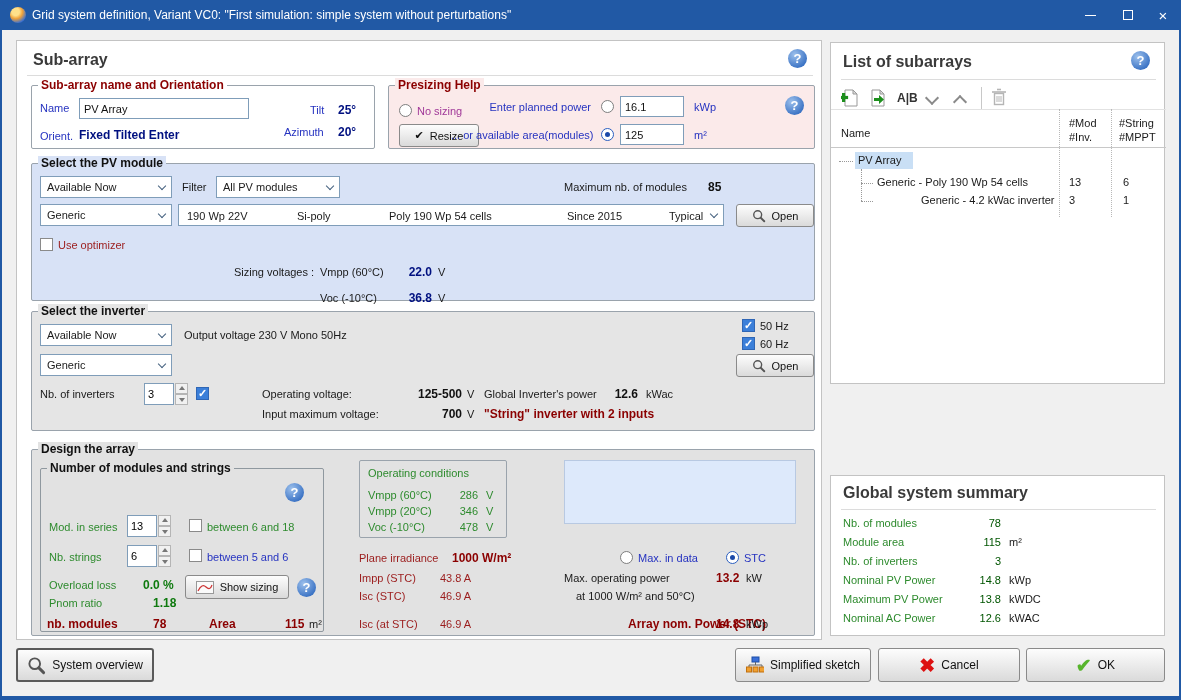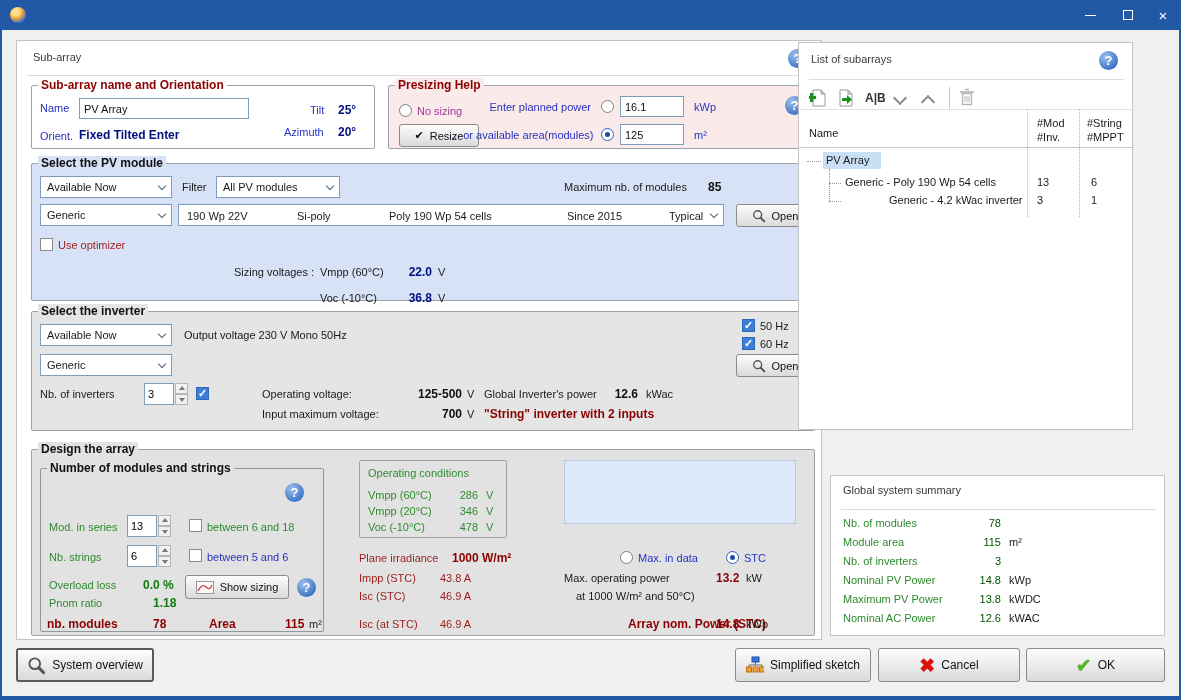--- a/index.html
+++ b/index.html
@@ -13,21 +13,21 @@
   .tbar{position:absolute;left:-2px;top:0;width:1183px;height:30px;background:#2159a5;color:#fff;}
   .tbar .ttxt{position:absolute;left:32px;top:8px;font-size:12px;white-space:nowrap;}
   .logo{position:absolute;left:10px;top:7px;width:16px;height:16px;border-radius:50%;
         background:radial-gradient(circle at 35% 30%,#ffe08a 0 25%,#f0a23a 45%,#3a6fd0 75%,#1d4fa0 100%);}
   .wbtn{position:absolute;top:0;width:36px;height:30px;display:flex;align-items:center;justify-content:center;color:#fff;}
   .glyph-min{width:11px;height:0;border-top:1px solid #fff;display:block;}
   .glyph-max{width:10px;height:10px;border:1px solid #fff;display:block;}
   .glyph-close{font-size:15px;line-height:15px;}
   
   .card{position:absolute;background:#fff;border:1px solid #c3c3c3;}
-  .cardtitle{position:absolute;font-size:11px;font-weight:normal;color:#3a3a3a;white-space:nowrap;}
+  .cardtitle{position:absolute;font-size:16px;font-weight:bold;color:#3a3a3a;white-space:nowrap;}
   .hr{position:absolute;height:0;border-top:1px solid #dcdcdc;}
   
   .grp{position:absolute;border:1px solid #9aa3ac;border-radius:2px;}
   .ttl{position:absolute;top:-8px;left:6px;padding:0 3px;font-weight:bold;font-size:12px;line-height:14px;white-space:nowrap;}
   .bg-pink{background:#fbeaea;}  .bg-blue{background:#d8e2f6;}
   .bg-green{background:#e5e5e5;} .bg-gray{background:#e2e2e2;}
   .bg-white{background:#ffffff;}
   
   .navy{color:#2633c0;} .navyb{color:#001080;font-weight:bold;}
   .dred{color:#9b1c1c;} .dredb{color:#8b0000;font-weight:bold;}
@@ -69,20 +69,21 @@
   .sep{position:absolute;width:0;border-left:1px solid #c8c8c8;}
   .placeholder{position:absolute;background:#dde9fb;border:1px solid #b8c9e2;}
 </style>
 </head>
 <body>
 
 <div id="win">
 
   <div class="tbar">
     <span class="logo"></span>
+    <span class="ttxt">Grid system definition, Variant VC0:   "First simulation: simple system without perturbations"</span>
     <div class="wbtn" style="left:1072px;">
         <span class="glyph-min"></span>
       </div>
     <div class="wbtn" style="left:1110px;">
         <span class="glyph-max"></span>
       </div>
     <div class="wbtn" style="left:1145px;">
         <span class="glyph-close">×</span>
       </div>
   </div>
@@ -269,21 +270,21 @@
       <span class="t blk" style="left:532px;top:122px;">Max. operating power</span>
       <span class="t dredb" style="left:684px;top:121px;font-size:12px;">13.2</span>
       <span class="t blk" style="left:714px;top:122px;">kW</span>
       <span class="t blk" style="left:544px;top:140px;">at 1000 W/m²  and 50°C)</span>
       <span class="t dredb" style="left:596px;top:167px;font-size:12px;">Array nom. Power (STC)</span>
       <span class="t dredb" style="left:684px;top:167px;font-size:12px;">14.8</span>
       <span class="t blk" style="left:714px;top:168px;">kWp</span>
     </div>
   </div>
 
-  <div class="card" style="left:796px;top:42px;width:335px;height:388px;">
+  <div class="card" style="left:828px;top:42px;width:335px;height:342px;">
     <div class="cardtitle" style="left:12px;top:10px;">List of subarrays</div>
     <div class="help" style="left:300px;top:8px;">?</div>
     <div class="hr" style="left:10px;top:36px;width:315px;"></div>
 
     <div class="abs" style="left:10px;top:44px;">
       <svg width="19" height="20">
           <path d="M4 3 h8 l4 4 v12 h-12 z" fill="#fff" stroke="#999"></path>
           <path d="M12 3 l4 4 h-4 z" fill="#ddd" stroke="#999"></path>
           <rect x="1" y="6" width="3.2" height="9" fill="#1d8f1d"></rect>
           <rect x="-1.9" y="8.9" width="9" height="3.2" fill="#1d8f1d"></rect>

